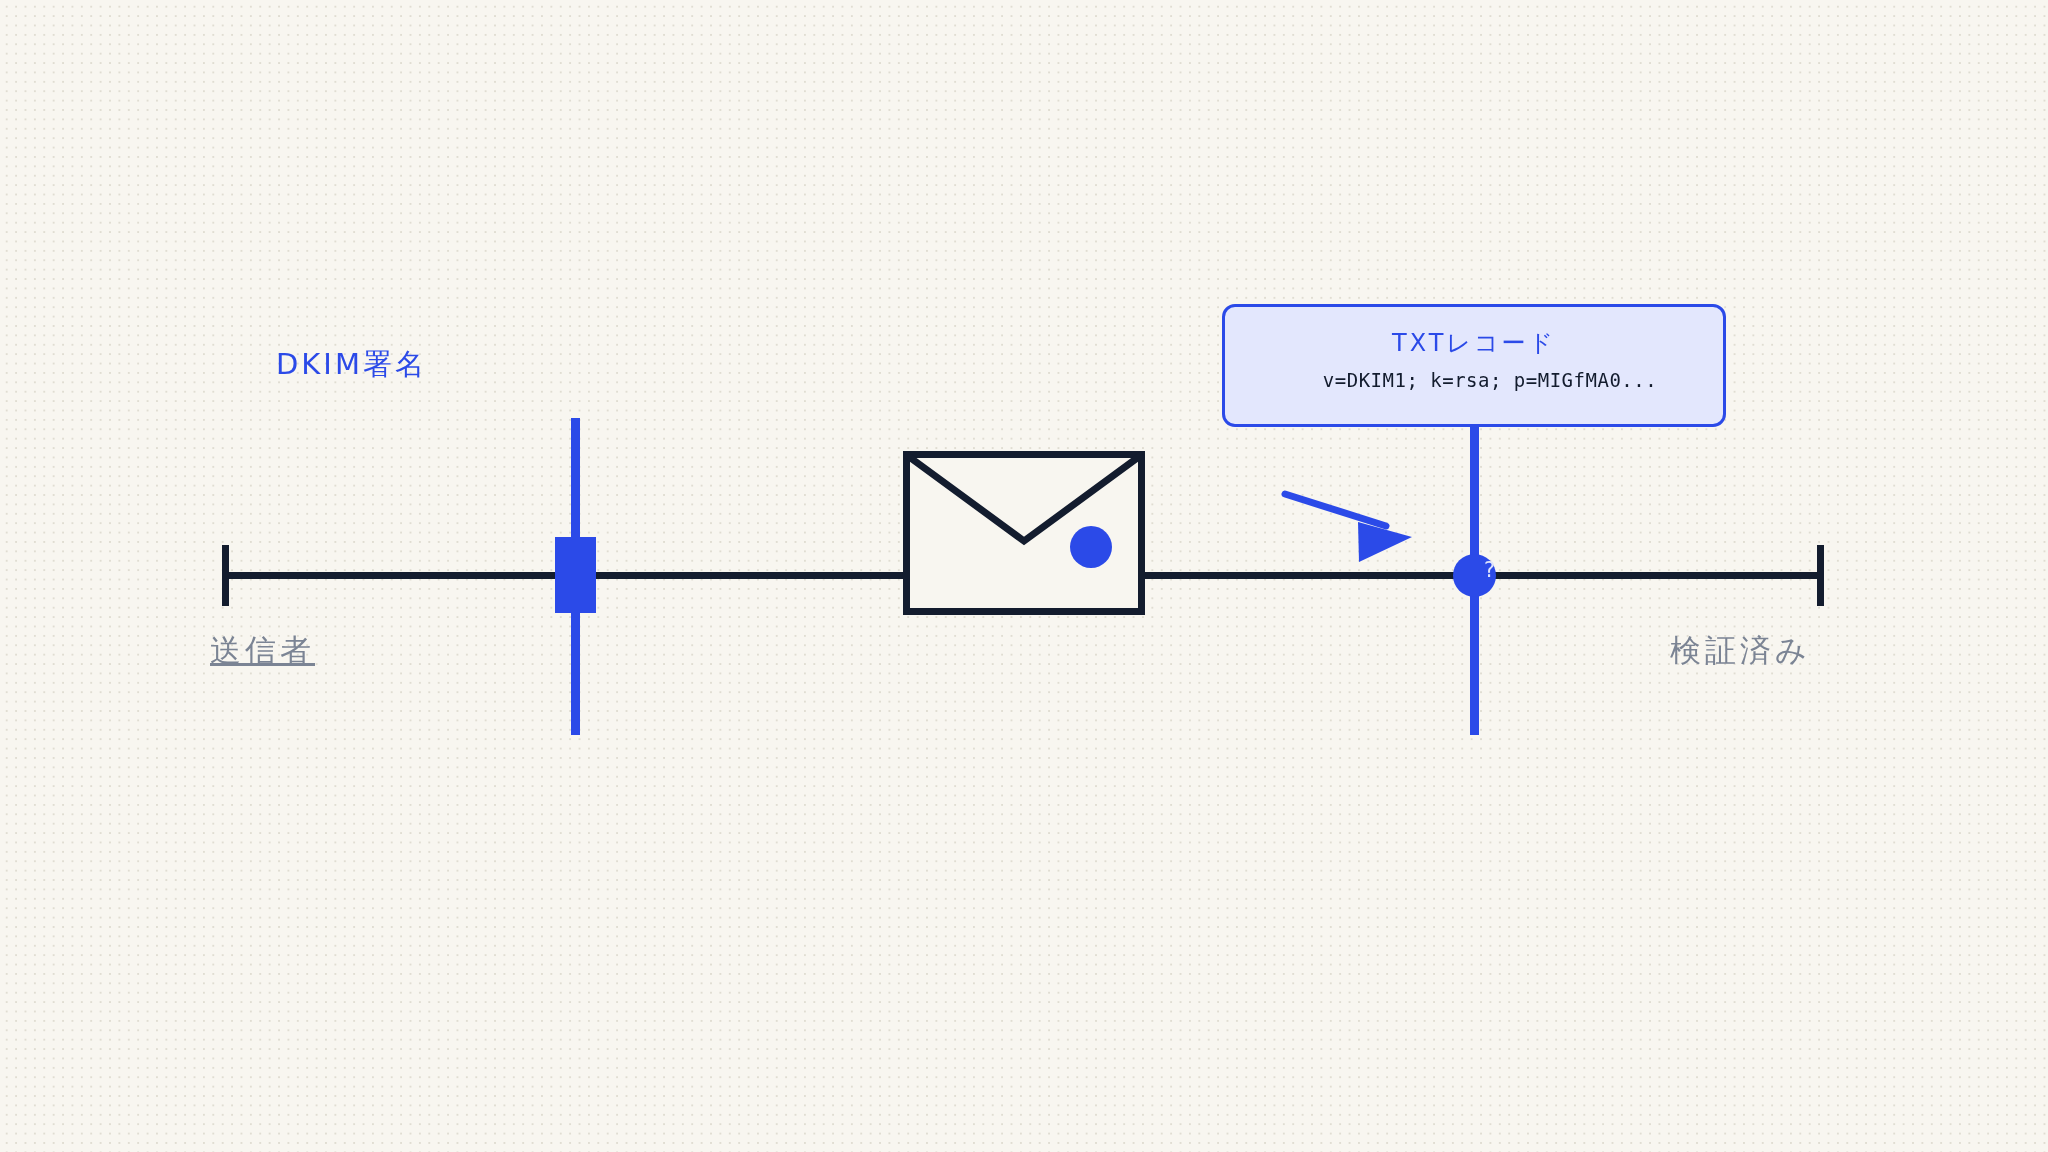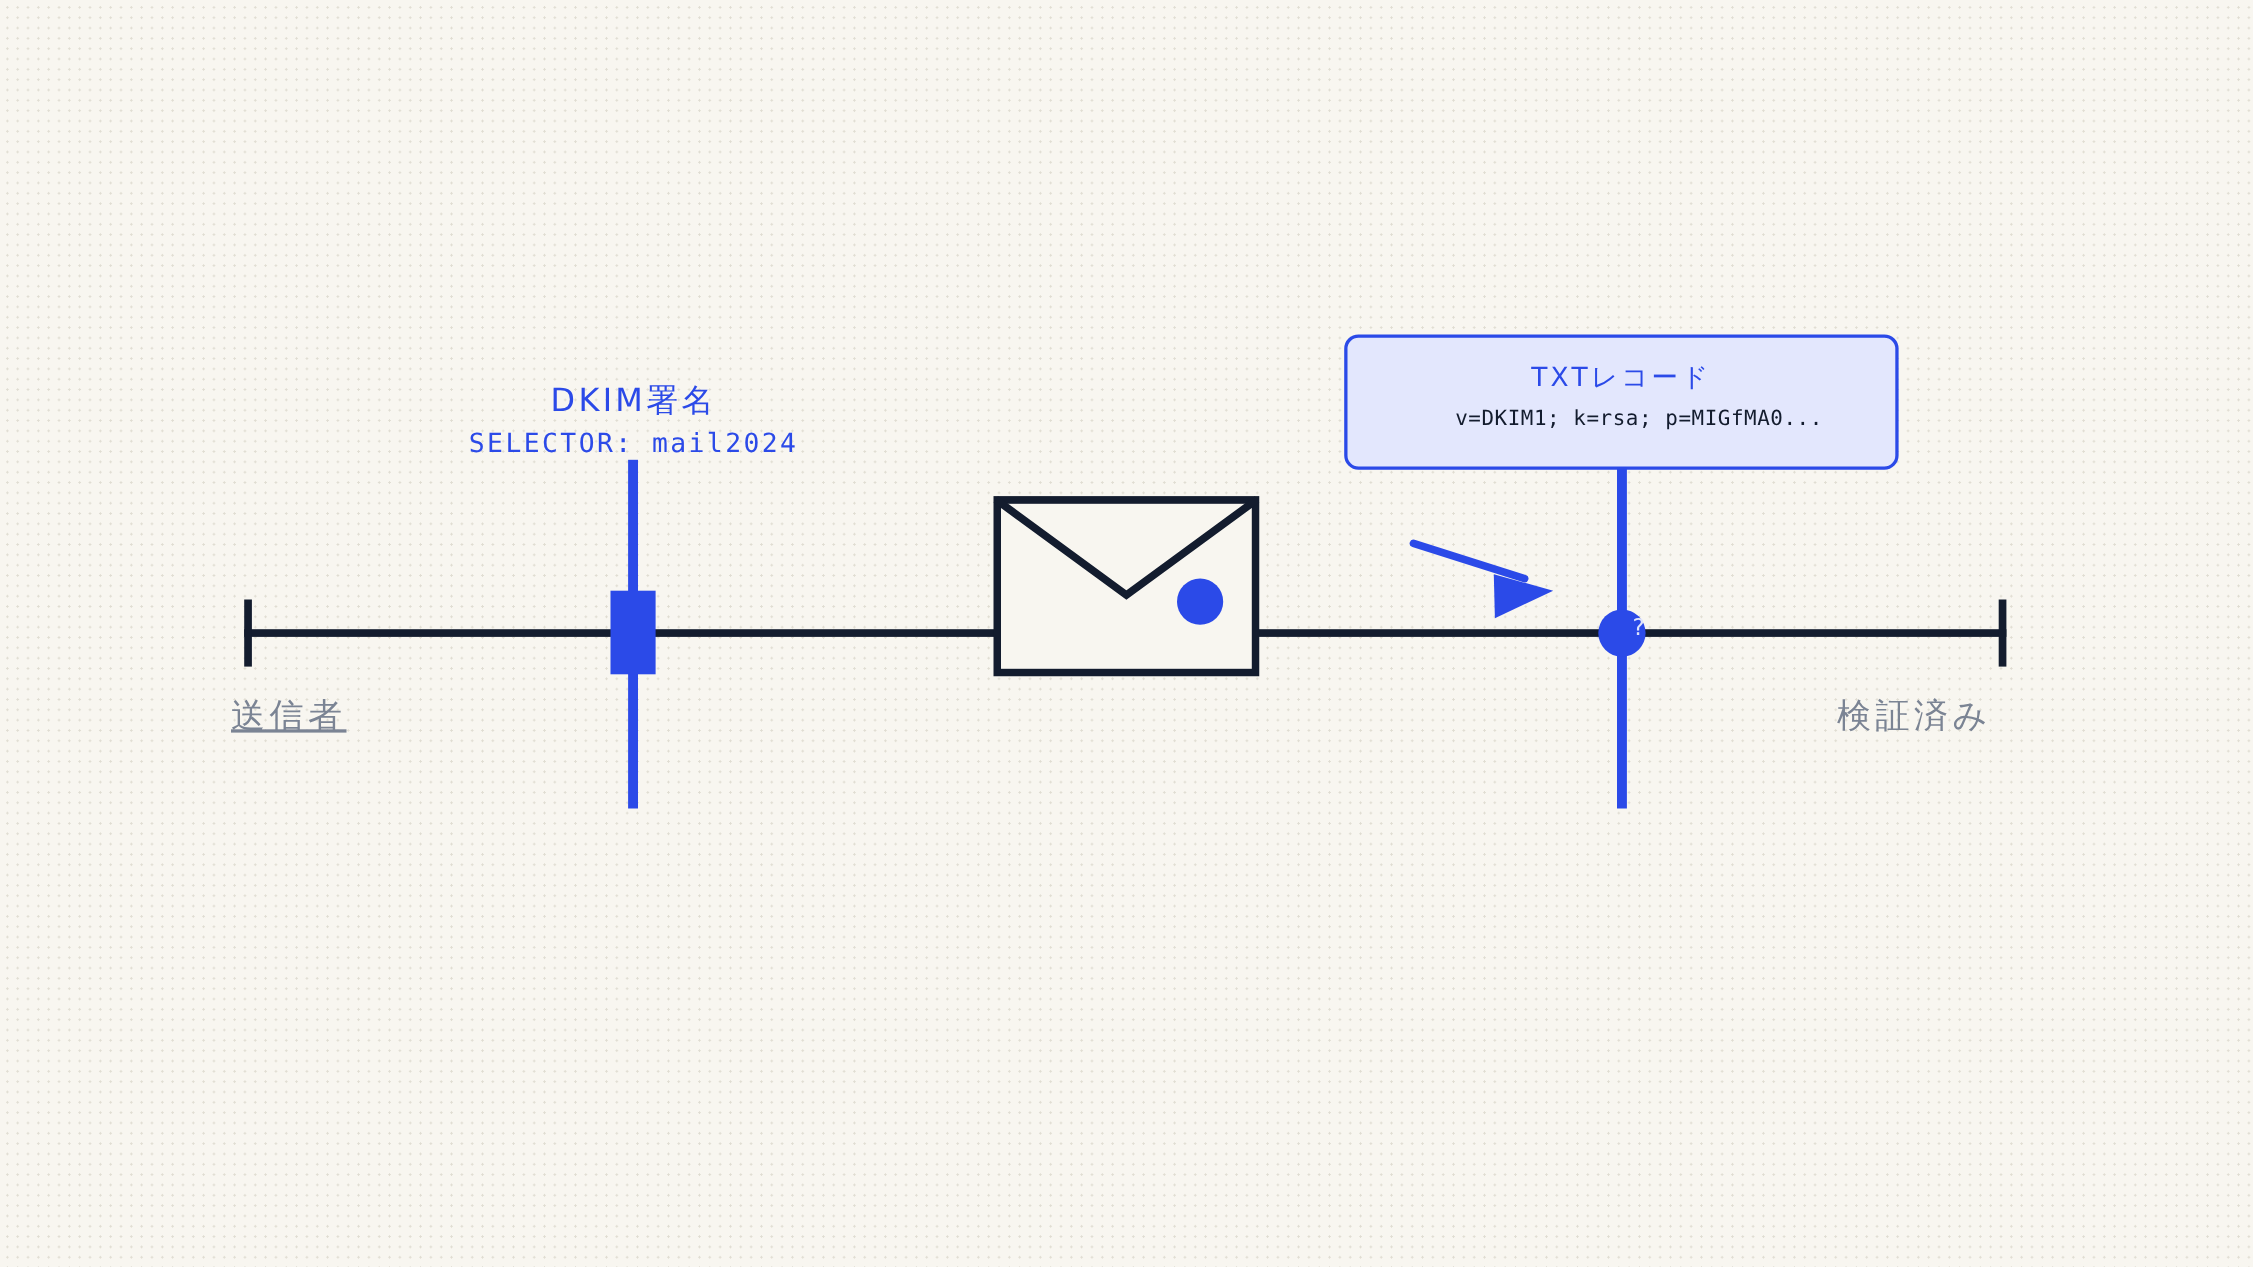--- a/index.html
+++ b/index.html
@@ -64,21 +64,21 @@
     top: 537px;
     width: 41px;
     height: 76px;
     background: #2b4ae8;
   }
   .sig-title {
     position: absolute;
     left: 276px;
     top: 345px;
     width: 600px;
-    text-align: center;
+    text-align: left;
     color: #2b4ae8;
     font-family: "DejaVu Sans", sans-serif;
     font-size: 29px;
     letter-spacing: 3px;
     white-space: nowrap;
   }
   .sig-selector {
     position: absolute;
     left: 276px;
     top: 389px;
@@ -198,21 +198,20 @@
 
 <div id="stage">
 
   <div class="axis-line"></div>
   <div class="axis-cap start"></div>
   <div class="axis-cap end"></div>
 
   <div class="sig-stem"></div>
   <div class="sig-block"></div>
   <div class="sig-title">DKIM署名</div>
-  <div class="sig-selector">SELECTOR: mail2024</div>
 
   <svg class="envelope" viewBox="0 0 242 164">
     <rect x="3.5" y="3.5" width="235" height="157" fill="#f8f6f0" stroke="#131c2e" stroke-width="7"></rect>
     <path d="M 5 5 L 121 90 L 237 5" fill="none" stroke="#131c2e" stroke-width="7" stroke-linecap="square" stroke-linejoin="miter"></path>
   </svg>
   <div class="env-dot"></div>
 
   <svg class="layer" viewBox="0 0 2048 1152">
     <line x1="1285" y1="494" x2="1386" y2="526" stroke="#2b4ae8" stroke-width="7" stroke-linecap="round"></line>
     <polygon points="1412,537 1358,522 1359,562" fill="#2b4ae8"></polygon>

